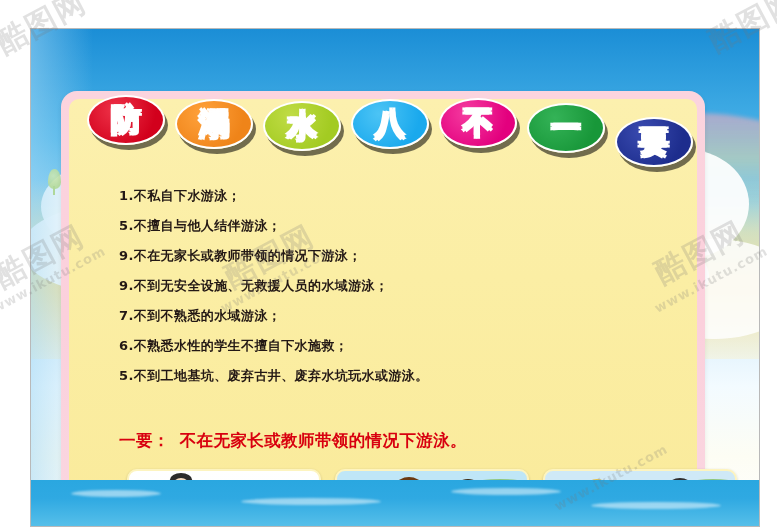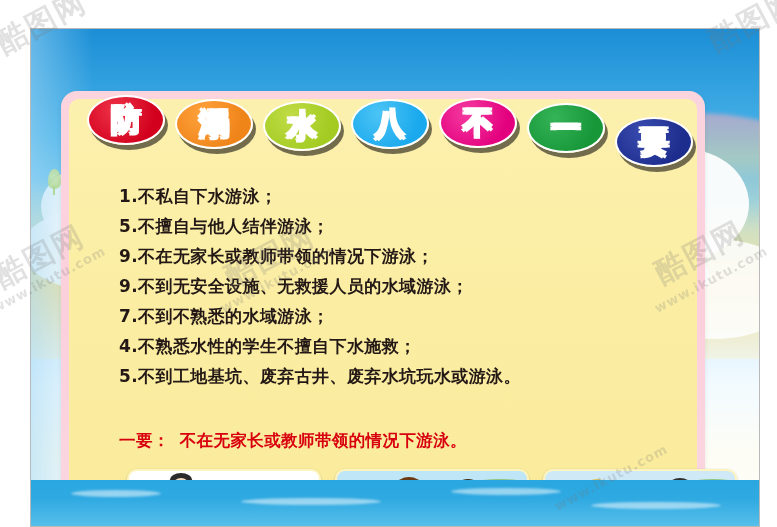--- a/index.html
+++ b/index.html
@@ -107,21 +107,21 @@
   .bub.b6{margin-top:8px;}
   .bub.b7{margin-top:22px;}
 
   
   .list{
     position:absolute;left:88px;top:152px;width:620px;
   }
   .line{
     font-family:"DejaVu Sans","Liberation Sans",sans-serif;
     font-weight:700;
-    font-size:17px;
+    font-size:13px;
     line-height:30px;
     color:#231815;
     white-space:nowrap;
     letter-spacing:.4px;
   }
   .redline{
     position:absolute;left:88px;top:398px;
     font-family:"DejaVu Sans","Liberation Sans",sans-serif;
     font-weight:700;font-size:16.5px;line-height:28px;
     color:#d8000f;white-space:nowrap;letter-spacing:.4px;
@@ -228,21 +228,21 @@
         <span class="ch">要</span>
       </div>
     </div>
 
     <div class="list">
       <div class="line">1.不私自下水游泳；</div>
       <div class="line">5.不擅自与他人结伴游泳；</div>
       <div class="line">9.不在无家长或教师带领的情况下游泳；</div>
       <div class="line">9.不到无安全设施、无救援人员的水域游泳；</div>
       <div class="line">7.不到不熟悉的水域游泳；</div>
-      <div class="line">4.不熟悉水性的学生不擅自下水施救；</div>
+      <div class="line">6.不熟悉水性的学生不擅自下水施救；</div>
       <div class="line">5.不到工地基坑、废弃古井、废弃水坑玩水或游泳。</div>
     </div>
 
     <div class="redline">
       <span class="lbl">一要：</span><span>不在无家长或教师带领的情况下游泳。</span>
     </div>
 
     <div class="photos">
 
       <div class="photo p1">

